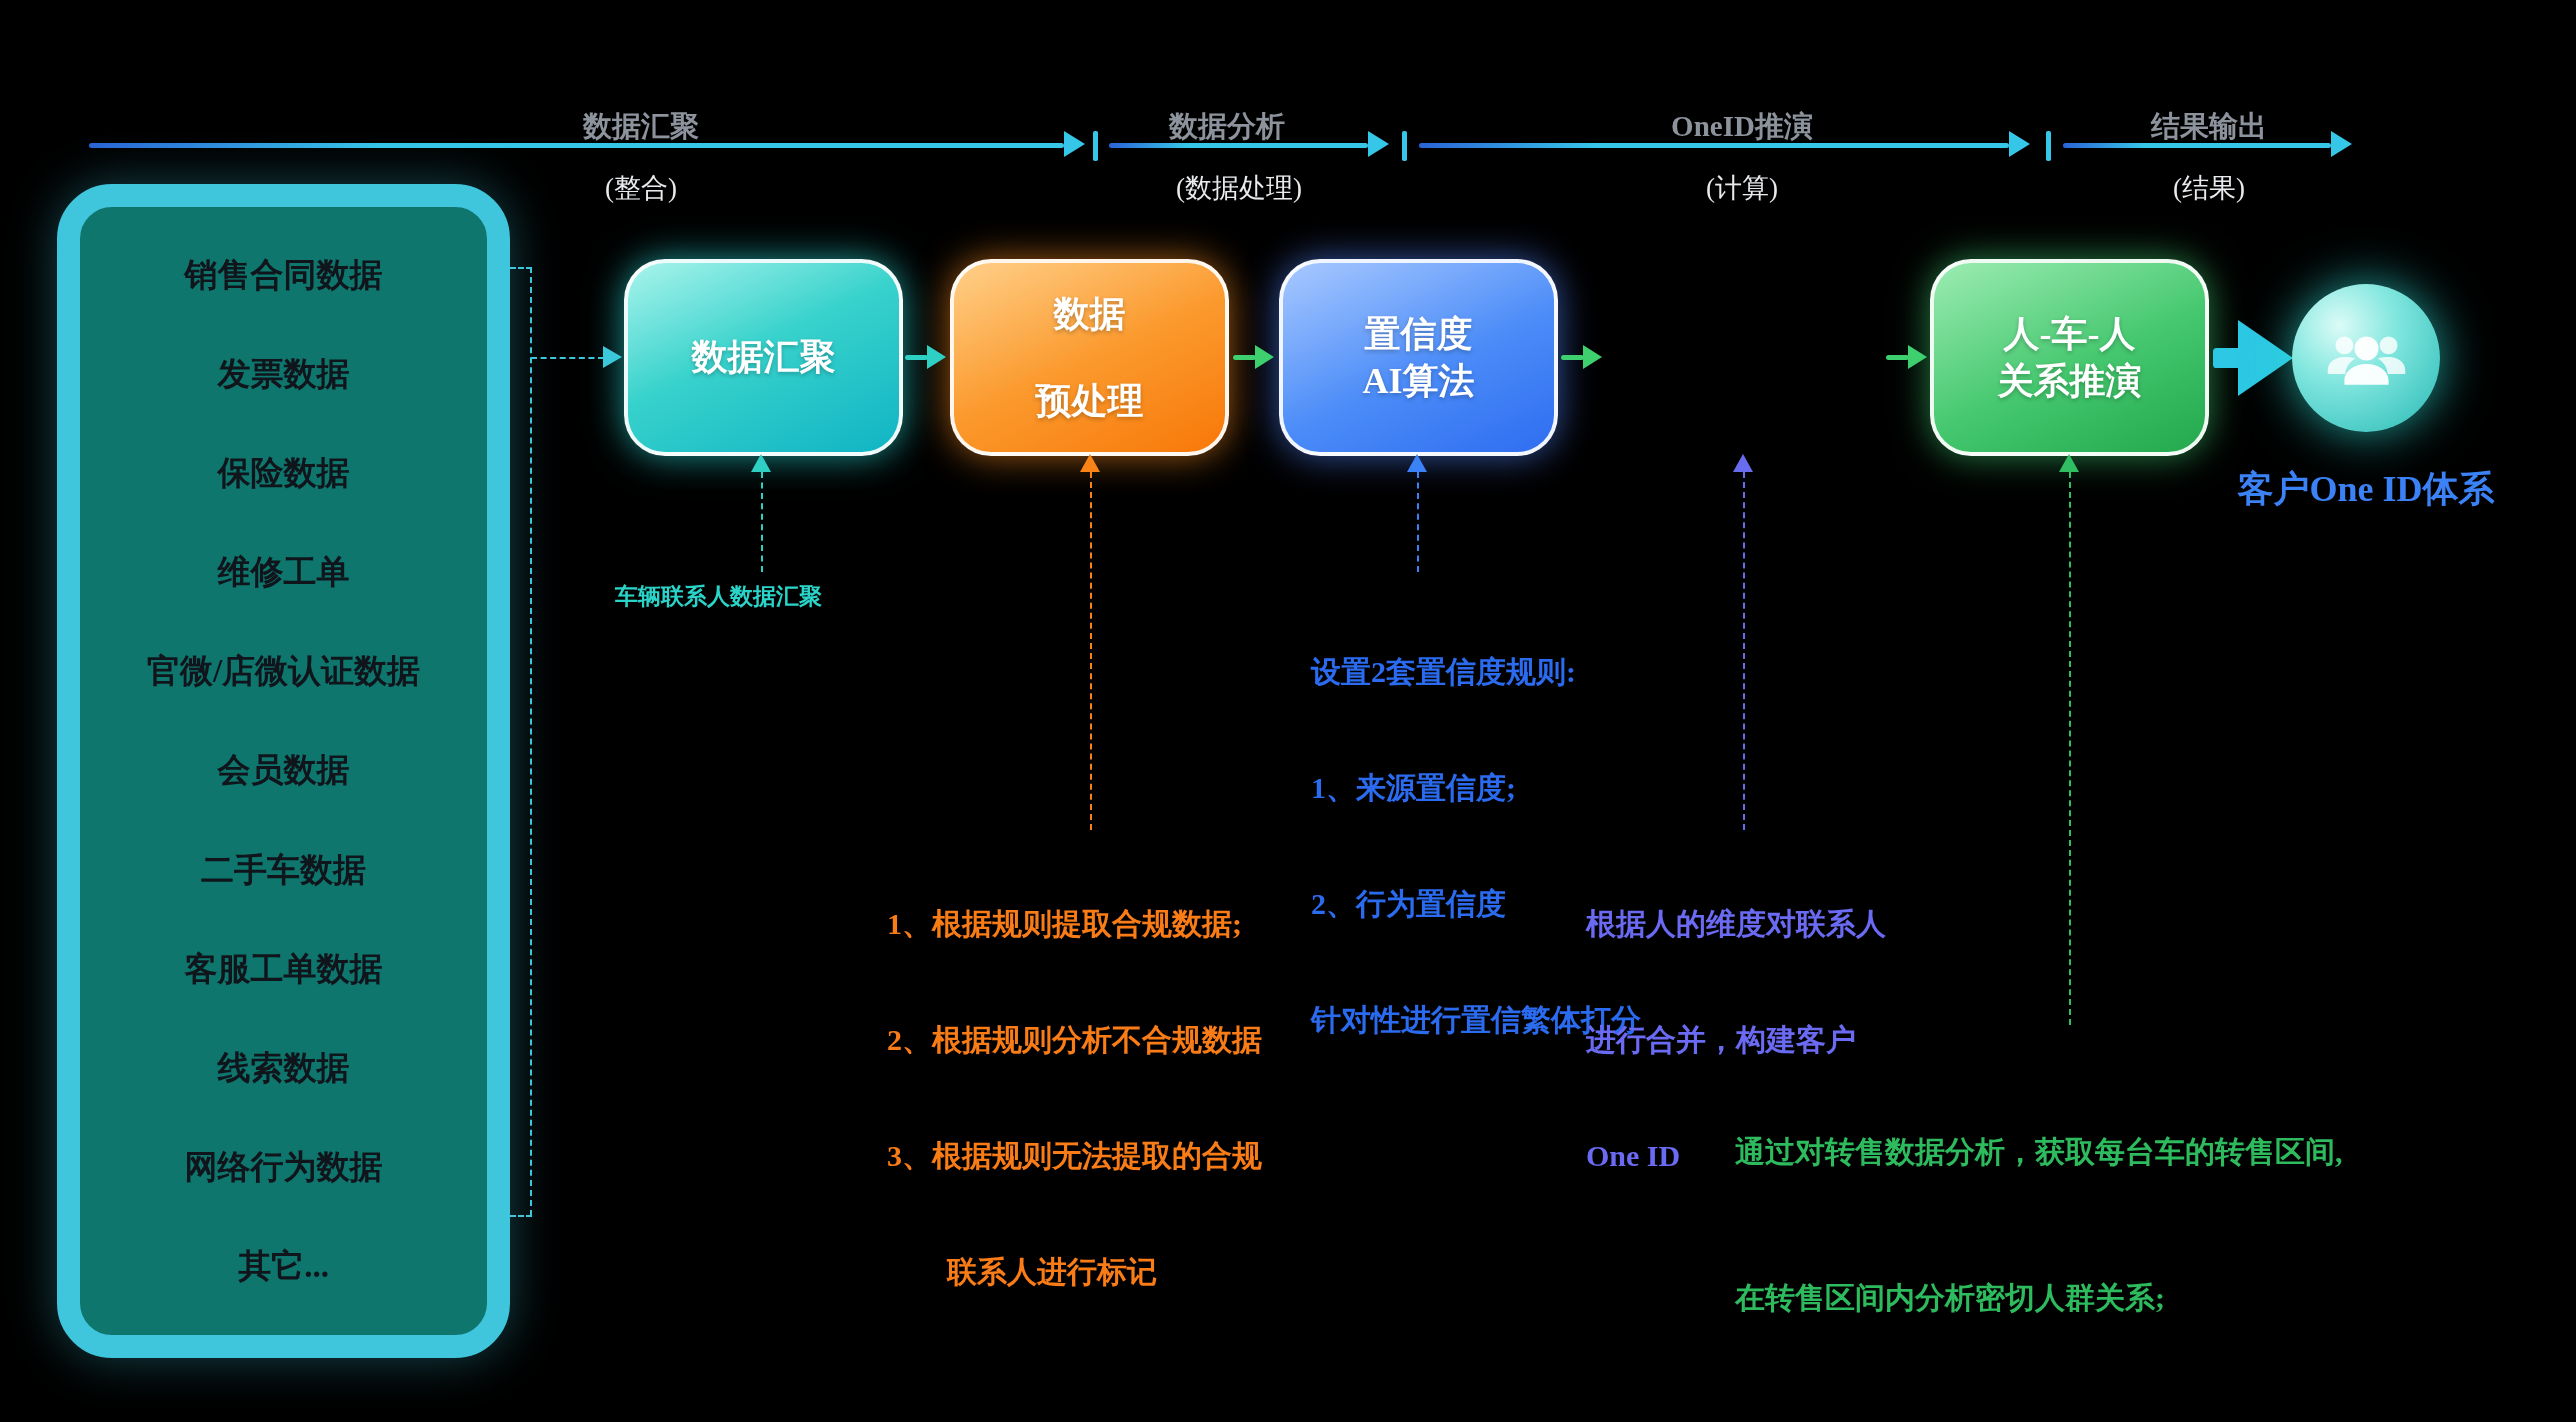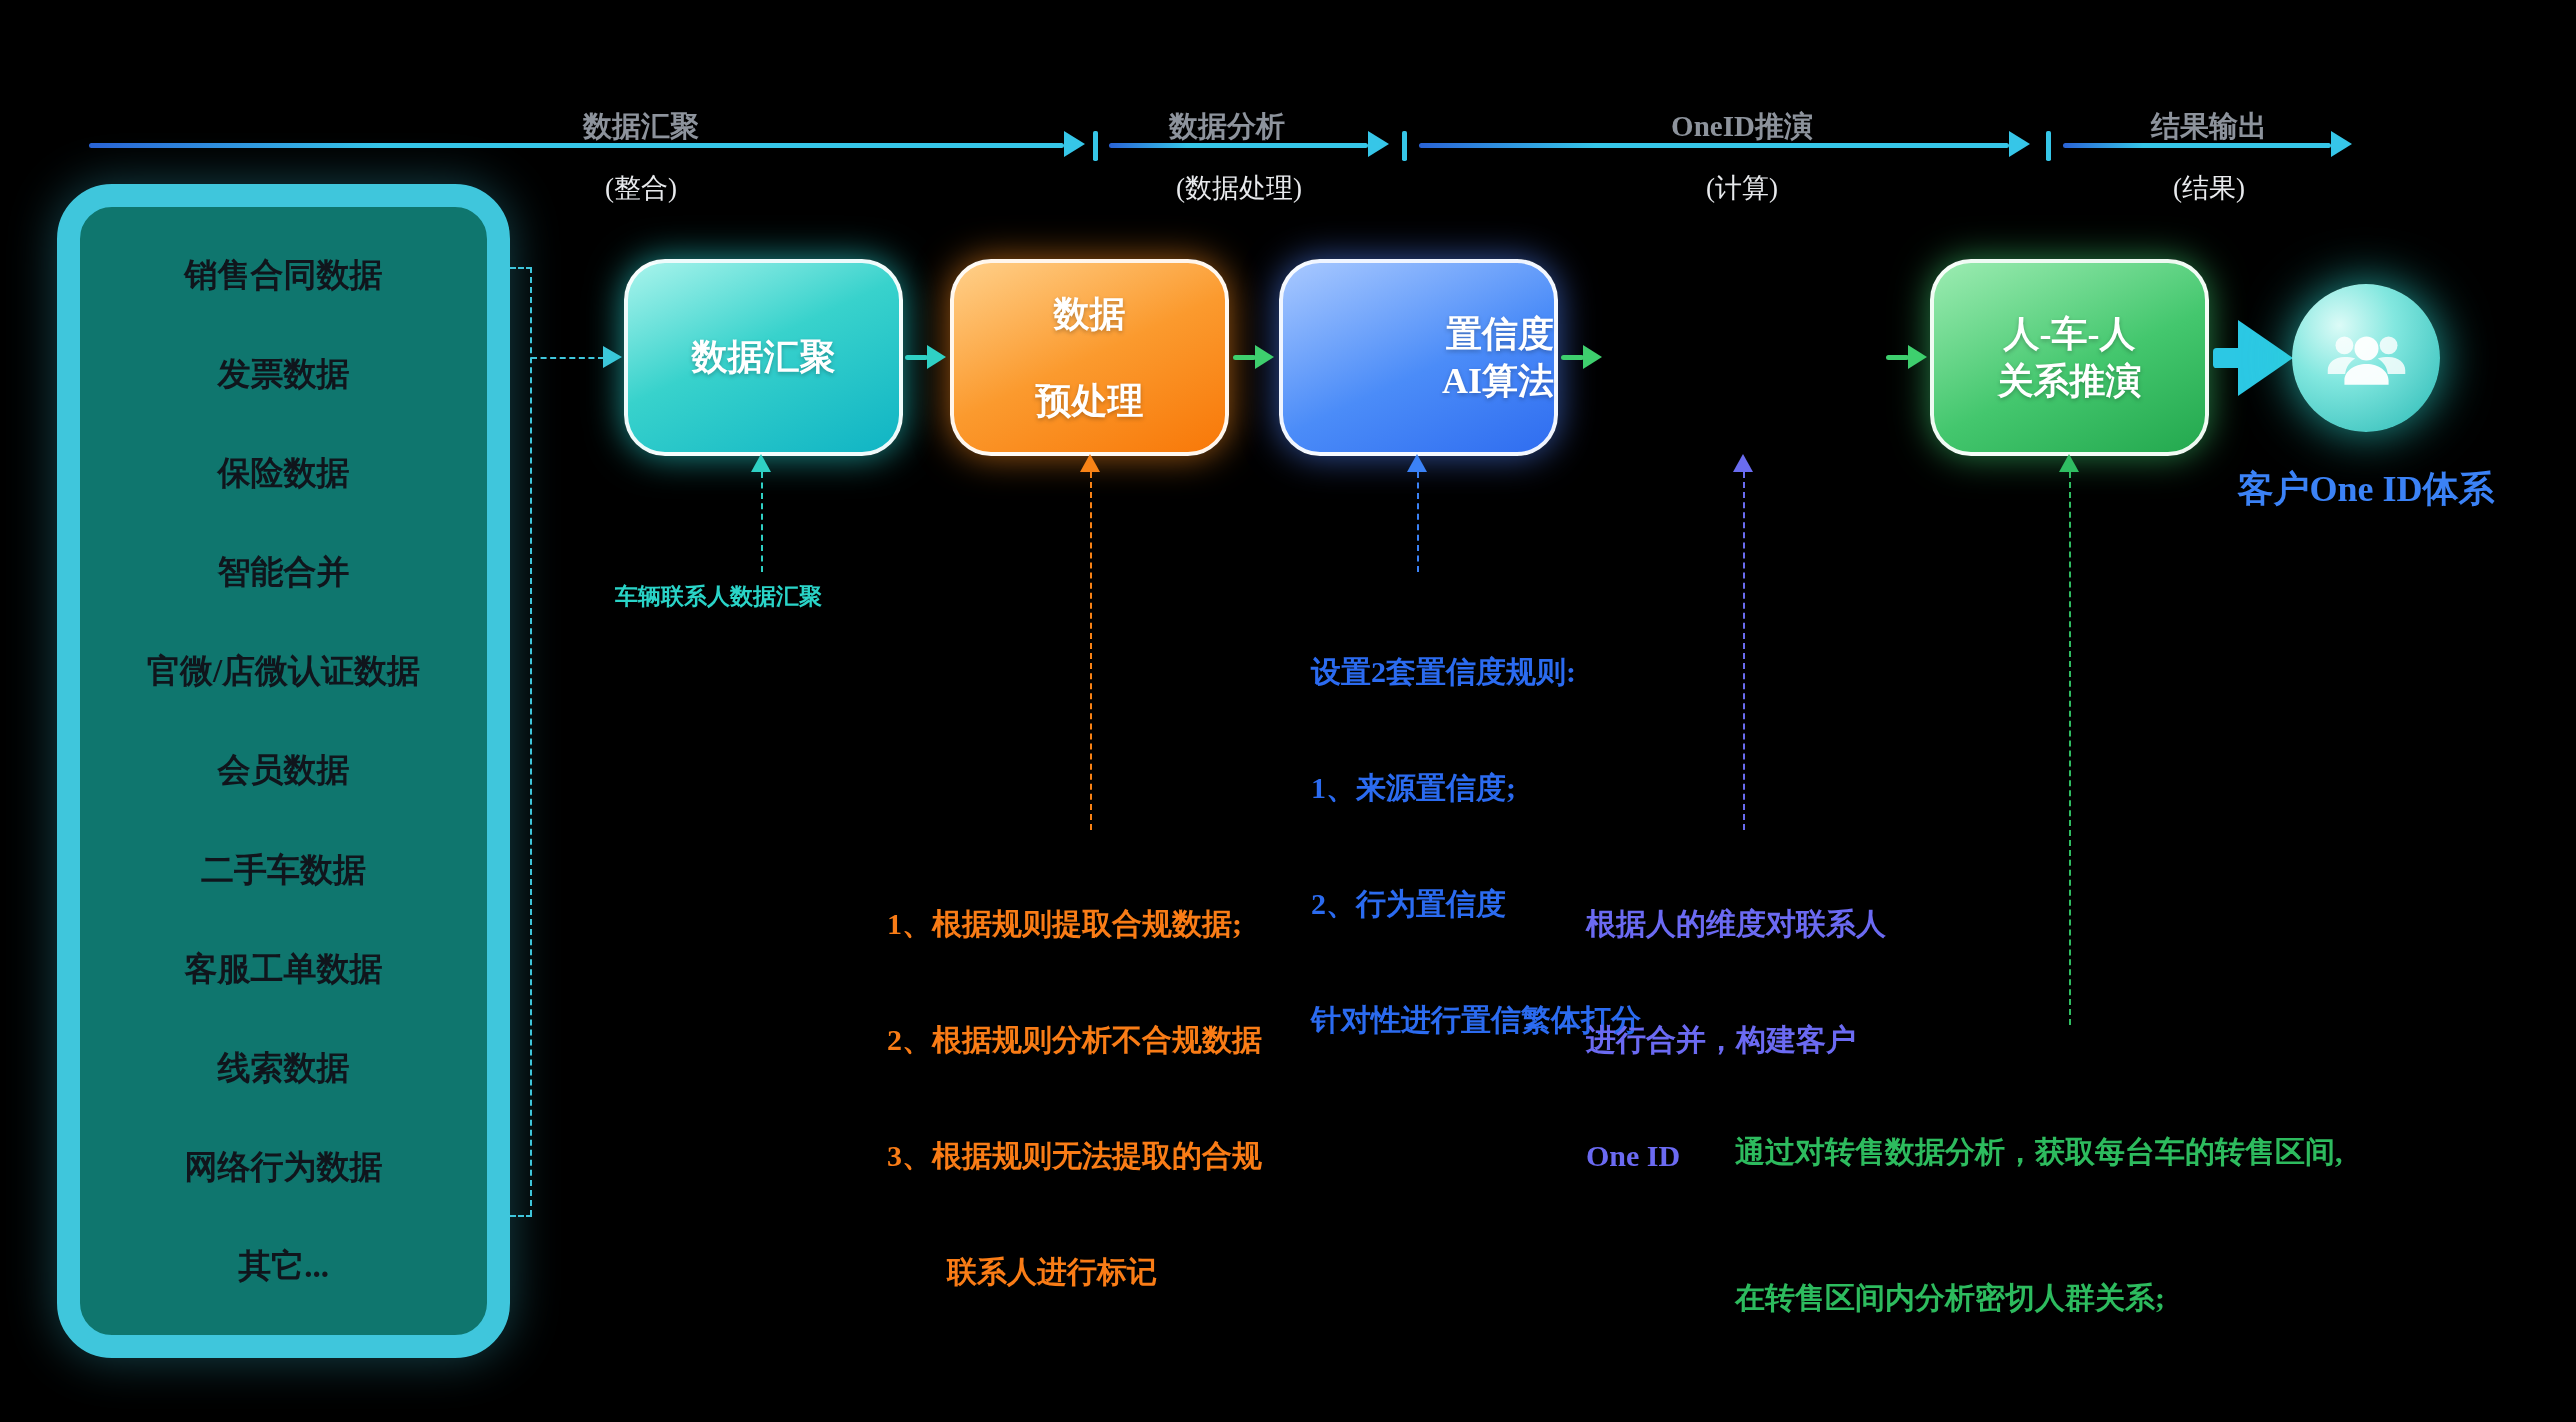--- a/index.html
+++ b/index.html
@@ -39,21 +39,21 @@
   .step{position:absolute;top:259px;width:279px;height:197px;border-radius:41px;
         display:flex;flex-direction:column;align-items:center;justify-content:center;
         color:#fff;font-size:36px;font-weight:700;line-height:1.3;text-align:center;
         border:4.5px solid rgba(255,255,255,.92);text-shadow:0 1.8px 4.5px rgba(0,0,0,.25);
         box-sizing:border-box;white-space:nowrap;}
   .step.teal  {background:linear-gradient(155deg,#a9f4ec 0%,#38d2cc 45%,#10b4c4 100%);
                box-shadow:0 0 36px rgba(40,212,210,.70);}
   .step.orange{background:linear-gradient(155deg,#ffd08a 0%,#fb9a2e 50%,#f87808 100%);
                box-shadow:0 0 36px rgba(250,140,30,.65);}
   .step.blue  {background:linear-gradient(155deg,#a9c9ff 0%,#4b8cf8 55%,#2f6df0 100%);
-               box-shadow:0 0 36px rgba(80,130,250,.65);align-items:flex-end;}
+               box-shadow:0 0 36px rgba(80,130,250,.65);}
   .step.purple{background:linear-gradient(155deg,#bcbeff 0%,#7577f2 55%,#5a5ce4 100%);
                box-shadow:0 0 36px rgba(112,112,242,.65);}
   .step.green {background:linear-gradient(155deg,#9cecb2 0%,#44c76e 55%,#23a84e 100%);
                box-shadow:0 0 36px rgba(60,200,110,.65);}
 
   
   .mini{position:absolute;top:345px;width:43px;height:25px;}
   .mini::before{content:"";position:absolute;left:0;top:9.8px;width:23px;height:5.4px;
         background:var(--c);border-radius:2.7px;}
   .mini::after{content:"";position:absolute;left:21.5px;top:0;width:0;height:0;
@@ -103,21 +103,21 @@
   <div class="phase-title" style="left:1742px;">OneID推演</div>
   <div class="phase-sub" style="left:1742px;">(计算)</div>
   <div class="phase-title" style="left:2209px;">结果输出</div>
   <div class="phase-sub" style="left:2209px;">(结果)</div>
 
   <div class="source-panel">
     <div class="source-list">
       <div class="source-item">销售合同数据</div>
       <div class="source-item">发票数据</div>
       <div class="source-item">保险数据</div>
-      <div class="source-item">智能合并</div>
+      <div class="source-item">维修工单</div>
       <div class="source-item">官微/店微认证数据</div>
       <div class="source-item">会员数据</div>
       <div class="source-item">二手车数据</div>
       <div class="source-item">客服工单数据</div>
       <div class="source-item">线索数据</div>
       <div class="source-item">网络行为数据</div>
       <div class="source-item">其它...</div>
     </div>
   </div>
 

